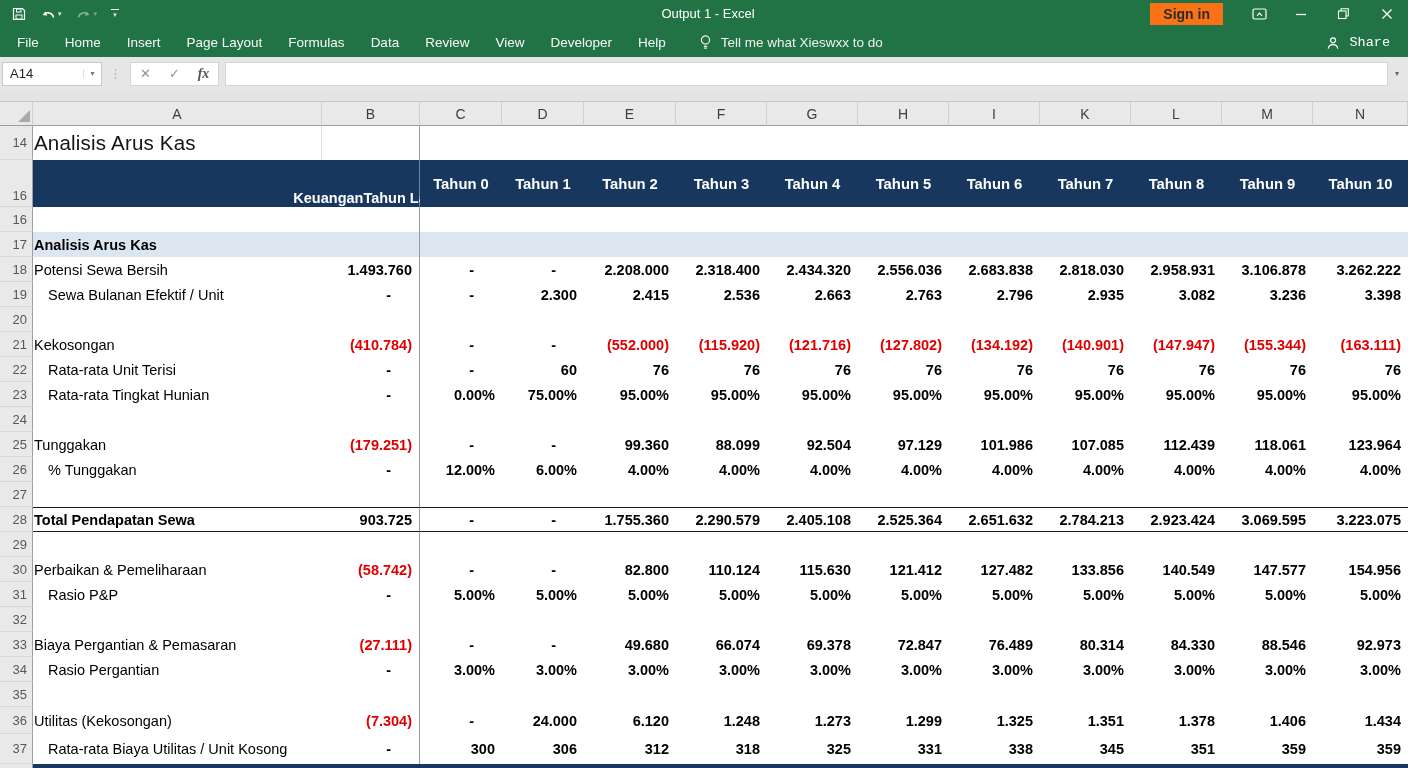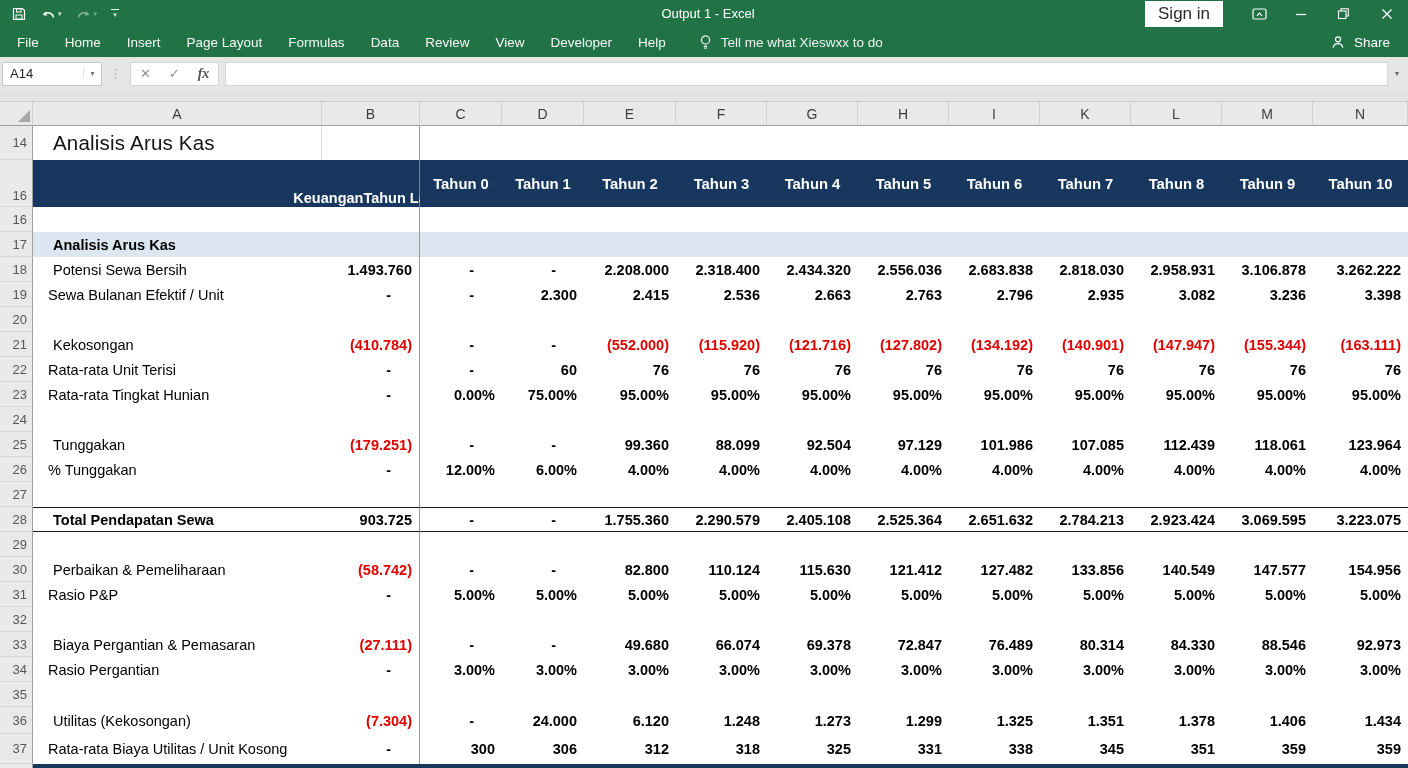--- a/index.html
+++ b/index.html
@@ -17,33 +17,33 @@
   .qat{ display:flex; align-items:center; gap:14px; padding-left:12px; }
   .qat .ic{ display:flex; align-items:center; gap:2px; }
   .caret{ font-size:7px; color:rgba(255,255,255,.85); line-height:1; }
   .dim{ opacity:.45; }
   .win-title{
     position:absolute; left:8px; right:0; text-align:center; font-size:13px;
     color:#fff; pointer-events:none;
   }
   .tb-right{ margin-left:auto; display:flex; align-items:center; height:100%; }
   .signin{
-    background:#ffffff; color:#2b2b2b; font-size:17px; padding:3px 13px;
-    margin-right:16px; cursor:default;
+    background:#f97316; color:#2b2b2b; font-size:14px; padding:3px 13px;
+    margin-right:16px; cursor:default;font-weight:bold;
   }
   .ribopt{ width:40px; height:100%; display:flex; align-items:center; justify-content:center; }
   .winbtn{ width:43px; height:100%; display:flex; align-items:center; justify-content:center; }
   
   .tabsrow{
     height:30px; background:var(--green); display:flex; align-items:center; color:#fff;
   }
   #tabs{ display:flex; align-items:center; height:100%; padding-left:4px; }
   .rtab{ padding:0 13px; font-size:13.5px; height:100%; display:flex; align-items:center; color:rgba(255,255,255,.96); }
   .tellme{ display:flex; align-items:center; gap:9px; margin-left:20px; font-size:13.5px; color:rgba(255,255,255,.92); }
-  .share{ margin-left:auto; margin-right:18px; display:flex; align-items:flex-start; gap:9px; font-size:13.5px; }
+  .share{ margin-left:auto; margin-right:18px; display:flex; align-items:flex-end; gap:9px; font-size:13.5px;font-family:Liberation Mono, monospace; }
   
   .formula-row{
     height:35px; background:#E6E6E6; display:flex; align-items:center; padding:4px 2px 6px 2px;
   }
   .namebox{
     width:100px; height:24px; background:#fff; border:1px solid #C8C8C8;
     display:flex; align-items:center; font-size:13px; color:#222;
   }
   .namebox .nb-text{ flex:1; padding-left:7px; }
   .namebox .nb-dd{ width:18px; text-align:center; color:#777; font-size:8px; border-left:1px solid #E0E0E0; }
@@ -73,21 +73,21 @@
     color:#575757; font-size:13px; display:flex; align-items:center; justify-content:flex-end;
     padding-right:5px; font-weight:400;
   }
   .rnb{ align-items:flex-end; padding-bottom:3px; }
   .cell{
     display:flex; align-items:center; justify-content:flex-end; padding-right:7px;
     font-size:14.5px; font-weight:700; color:#000; white-space:nowrap; overflow:visible;
   }
   .cell.dash{ padding-right:28px; }
   .cell.neg{ color:var(--neg); }
-  .label-cell{ justify-content:flex-start; padding-left:20px; font-weight:400; }
+  .label-cell{ justify-content:flex-start; padding-left:1px; font-weight:400; }
   .label-cell.ind{ padding-left:15px; }
   .bsep{ border-right:1px solid #9B9B9B; }
   
   .title-row{ height:34px; }
   .title-label{ font-size:20.5px; color:#141414; letter-spacing:.2px; border-right:1px solid #DEDEDE; }
   
   .navy-row{ height:47px; }
   .hnavy{ background:var(--navy); color:#fff; font-weight:700; }
   .bhead{ flex-direction:row; align-items:flex-end; justify-content:center;
           line-height:1.18; font-size:14.5px; padding-right:8px;

